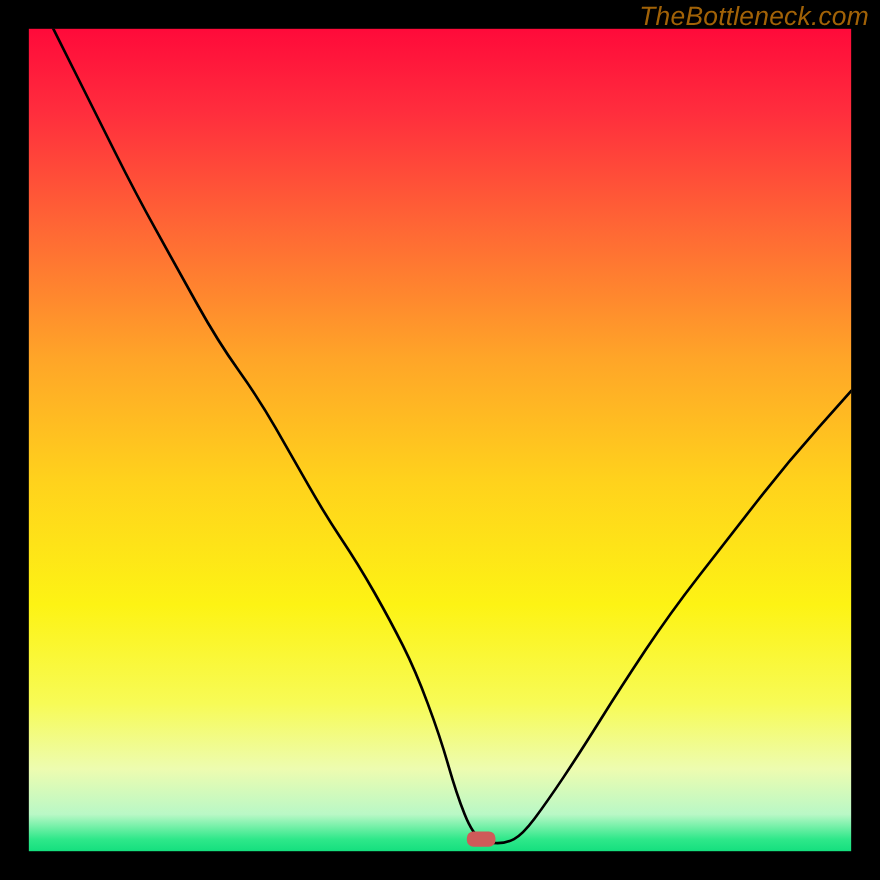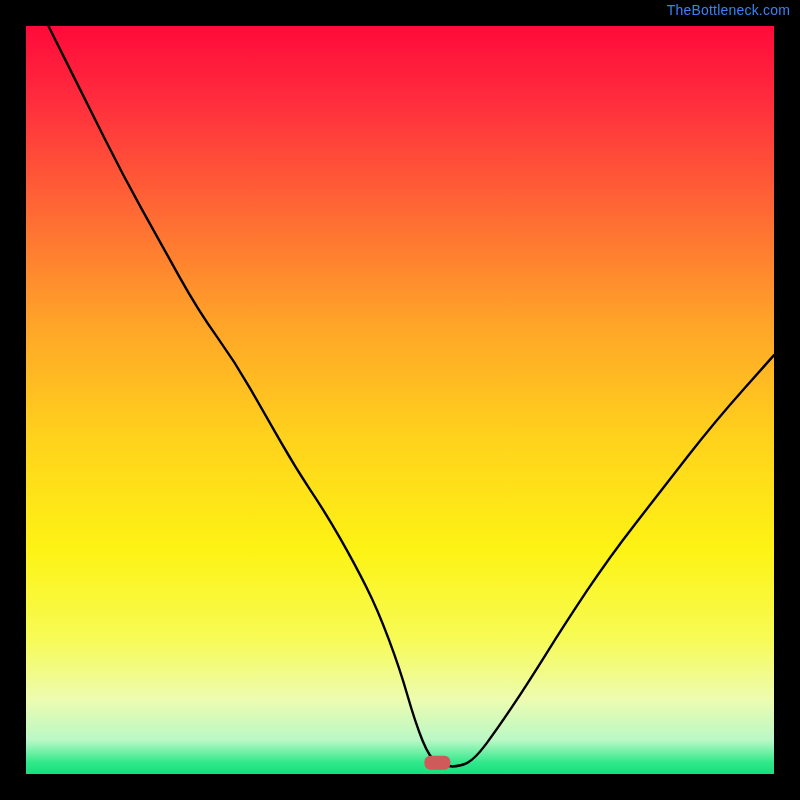--- a/index.html
+++ b/index.html
@@ -14,25 +14,26 @@
   .outer {
     width: 800px;
     height: 800px;
     background: #000;
     position: relative;
   }
   .watermark {
     position: absolute;
     top: 2px;
     right: 10px;
-    color: #3b82f6;
-    font-size: 14px;
+    color: #a16207;
+    font-size: 24px;
     font-weight: 500;
     letter-spacing: 0.2px;
     z-index: 5;
+    font-style: italic;
   }
   .plot {
     position: absolute;
     left: 26px;
     top: 26px;
     width: 748px;
     height: 748px;
   }
   svg {
     display: block;

